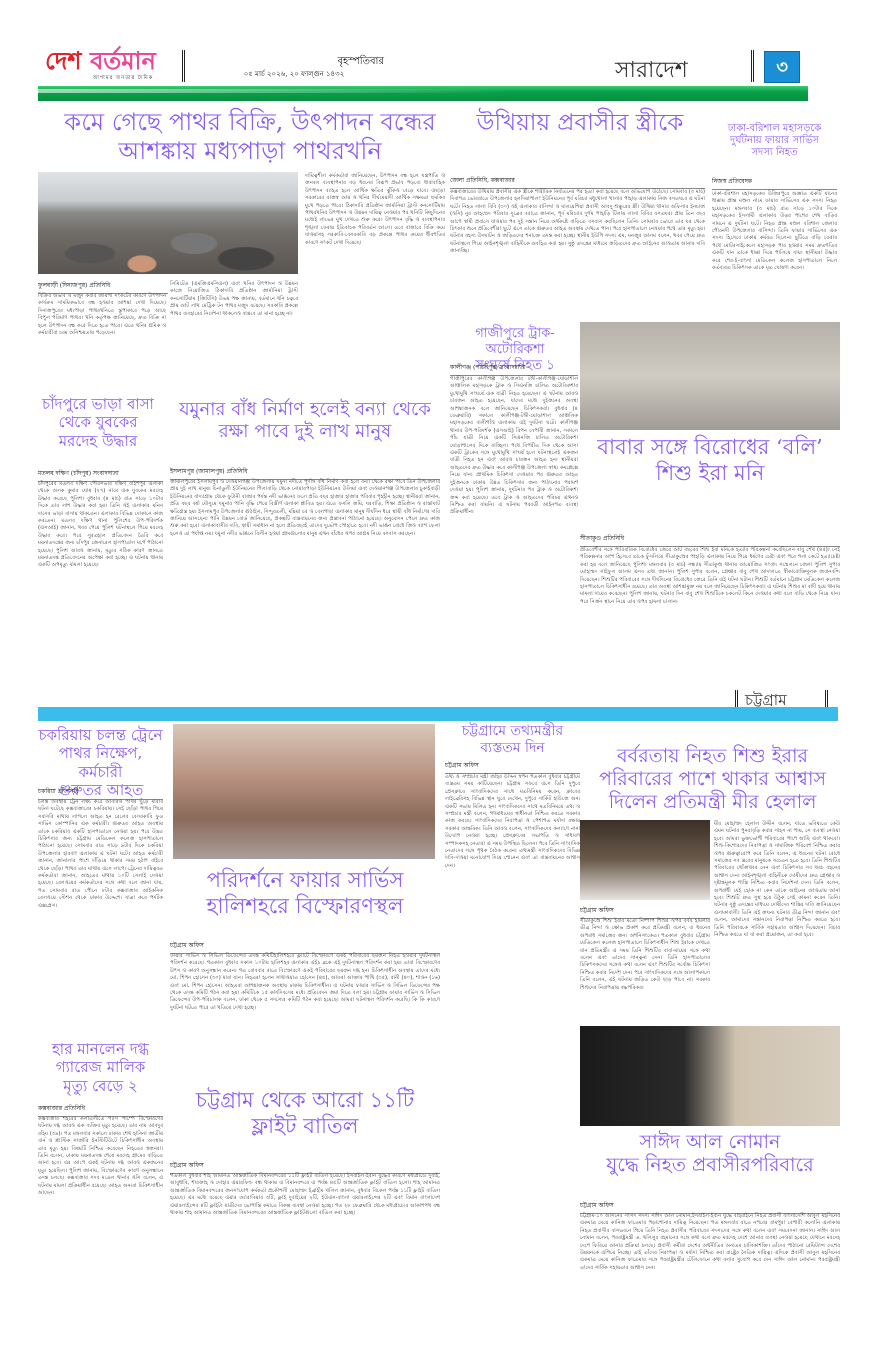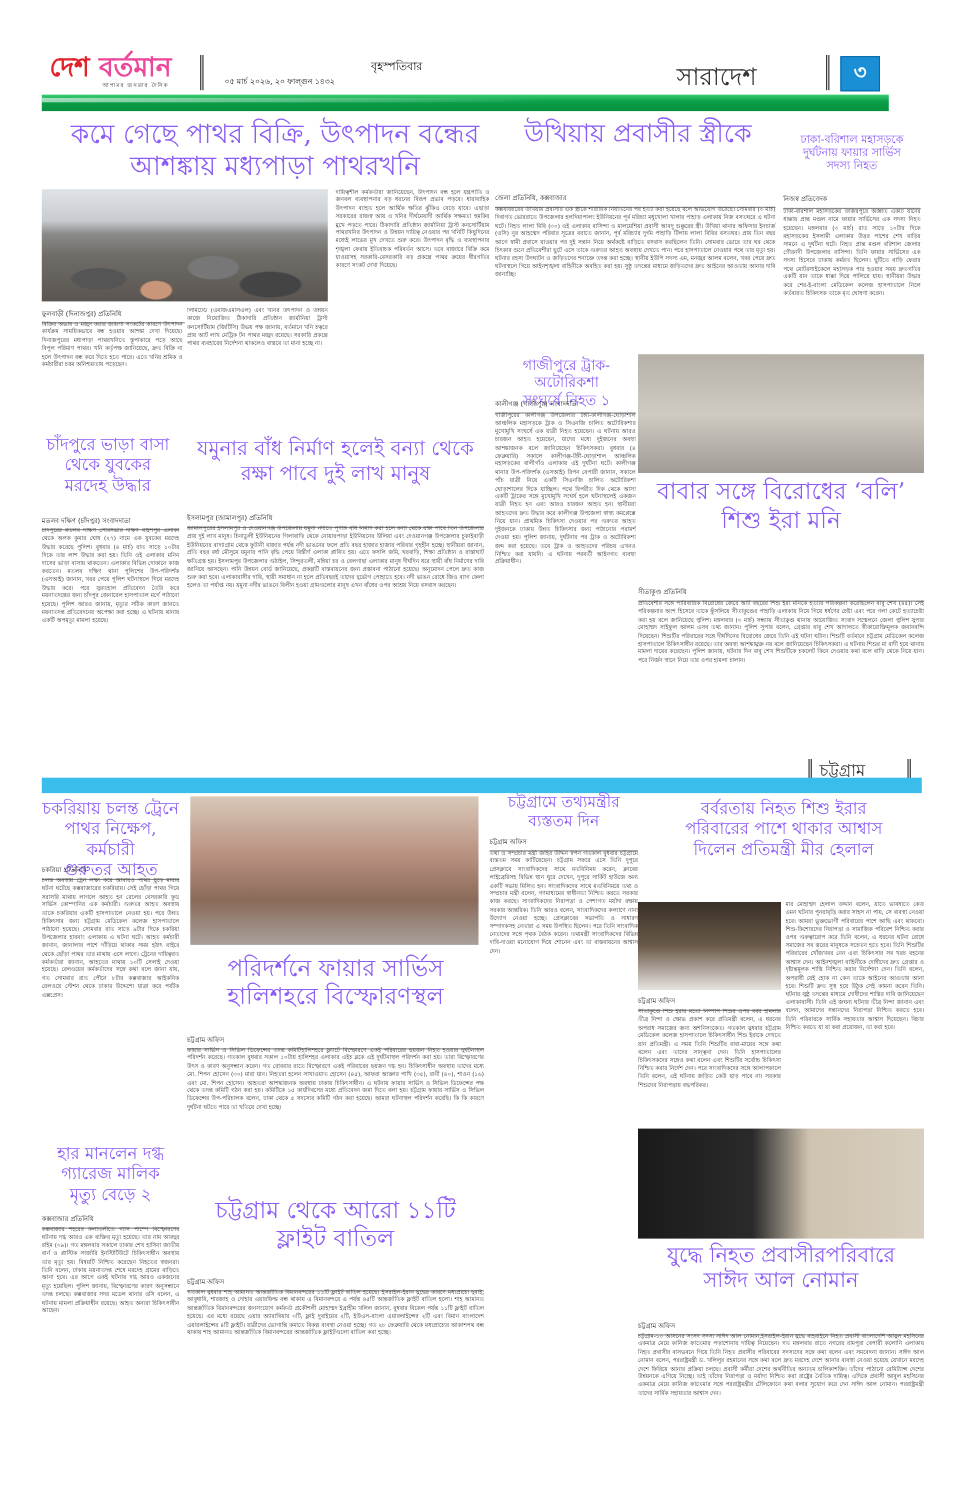--- a/index.html
+++ b/index.html
@@ -5,21 +5,21 @@
 *{box-sizing:border-box;margin:0;padding:0}
 body{width:870px;height:1356px;background:#fff;font-family:"DejaVu Sans",sans-serif;color:#111;position:relative;overflow:hidden}
 .abs{position:absolute}
 .logo{left:45px;top:48px;width:140px;height:40px}
 .logo-main{font-size:24px;font-weight:bold;line-height:26px;white-space:nowrap}
 .logo-red{color:#e2232a}
 .logo-green{color:#ec4899}
 .logo-tag{font-size:5px;color:#333;margin-left:48px;letter-spacing:1px}
 .vbar{width:3px;border-left:1px solid #222;border-right:1px solid #222}
 .dayname{font-size:10px;text-align:right;width:180px}
-.datel{font-size:7px;text-align:left;width:180px}
+.datel{font-size:7px;text-align:center;width:180px}
 .section-title{font-size:22px;color:#333}
 .pageno{width:36px;height:32px;background:#1a8fd6;border:1px solid #0b6aa8;color:#fff;font-size:18px;text-align:center;line-height:30px;font-weight:bold}
 .greenbar{height:15px;background:linear-gradient(180deg,#3bcf71 0%,#0aa04a 40%,#08903f 100%)}
 .greenbar::before{content:"";position:absolute;left:0;top:3px;width:60%;height:4px;background:linear-gradient(90deg,rgba(255,255,255,.6),rgba(255,255,255,0))}
 .bluebar{height:14px;background:#3bbdec}
 .hl{font-family:"DejaVu Serif",serif;text-align:center;color:#8b5cf6;line-height:1.22}
 .byline{font-size:6px;color:#222;border-bottom:1px solid #888;padding-bottom:2px}
 .body{font-size:5.2px;line-height:7.4px;color:#333;text-align:justify;overflow:hidden}
 .photo{overflow:hidden}
 .rocks{background:
@@ -139,29 +139,29 @@
 <div class="abs byline" style="left:170px;top:1160px;width:270px">চট্টগ্রাম অফিস</div>
 <div class="abs body" style="left:170px;top:1172px;width:270px;height:120px">গতকাল বুধবার শাহ আমানত আন্তর্জাতিক বিমানবন্দরের ১১টি ফ্লাইট বাতিল হয়েছে। ইসরাইল-ইরান যুদ্ধের কারণে মধ্যপ্রাচ্যে দুবাই, আবুধাবি, শারজাহ ও দোহার এয়ারফিল্ড বন্ধ থাকায় এ বিমানবন্দরে এ পর্যন্ত ৪৫টি আন্তর্জাতিক ফ্লাইট বাতিল হলো। শাহ আমানত আন্তর্জাতিক বিমানবন্দরের জনসংযোগ কর্মকর্তা প্রকৌশলী মোহাম্মদ ইব্রাহীম খলিল জানান, বুধবার বিকেল পর্যন্ত ১১টি ফ্লাইট বাতিল হয়েছে। এর মধ্যে রয়েছে এয়ার অ্যারাবিয়ার ৩টি, ফ্লাই দুবাইয়ের ২টি, ইউএস-বাংলা এয়ারলাইন্সের ২টি এবং বিমান বাংলাদেশ এয়ারলাইন্সের ৪টি ফ্লাইট। যাত্রীদের ভোগান্তি কমাতে বিকল্প ব্যবস্থা নেওয়া হচ্ছে। গত ২৮ ফেব্রুয়ারি থেকে মধ্যপ্রাচ্যের আকাশপথ বন্ধ থাকায় শাহ আমানত আন্তর্জাতিক বিমানবন্দরের আন্তর্জাতিক ফ্লাইটগুলো বাতিল করা হচ্ছে।</div>
 
 <div class="abs hl" style="left:445px;top:722px;width:135px;font-size:14px">
   <div>চট্টগ্রামে তথ্যমন্ত্রীর</div>
   <div>ব্যস্ততম দিন</div>
 </div>
 <div class="abs byline" style="left:445px;top:760px;width:135px">চট্টগ্রাম অফিস</div>
 <div class="abs body" style="left:445px;top:773px;width:135px;height:420px">তথ্য ও সম্প্রচার মন্ত্রী জহির উদ্দিন স্বপন গতকাল বুধবার চট্টগ্রামে ব্যস্ততম সময় কাটিয়েছেন। চট্টগ্রাম সফরে এসে তিনি দুপুরে প্রেসক্লাবে সাংবাদিকদের সাথে মতবিনিময় করেন, ক্লাবের লাইব্রেরিসহ বিভিন্ন স্থান ঘুরে দেখেন, দুপুরে সার্কিট হাউজে অন্য একটি সভায় মিলিত হন। সাংবাদিকদের সাথে মতবিনিময়ে তথ্য ও সম্প্রচার মন্ত্রী বলেন, গণমাধ্যমের স্বাধীনতা নিশ্চিত করতে সরকার কাজ করছে। সাংবাদিকদের নিরাপত্তা ও পেশাগত মর্যাদা রক্ষায় সরকার আন্তরিক। তিনি আরও বলেন, সাংবাদিকদের কল্যাণে নানা উদ্যোগ নেওয়া হচ্ছে। প্রেসক্লাবের সভাপতি ও সাধারণ সম্পাদকসহ নেতারা এ সময় উপস্থিত ছিলেন। পরে তিনি সাংবাদিক নেতাদের সঙ্গে পৃথক বৈঠক করেন। তথ্যমন্ত্রী সাংবাদিকদের বিভিন্ন দাবি-দাওয়া মনোযোগ দিয়ে শোনেন এবং তা বাস্তবায়নের আশ্বাস দেন।</div>
 
-<div class="abs hl" style="left:585px;top:726px;width:255px;font-size:15px">
+<div class="abs hl" style="left:585px;top:744px;width:255px;font-size:19px">
   <div>বর্বরতায় নিহত শিশু ইরার</div>
   <div>পরিবারের পাশে থাকার আশ্বাস</div>
   <div>দিলেন প্রতিমন্ত্রী মীর হেলাল</div>
 </div>
 <div class="abs photo meetphoto" style="left:580px;top:820px;width:130px;height:80px"></div>
 <div class="abs byline" style="left:580px;top:905px;width:130px">চট্টগ্রাম অফিস</div>
 <div class="abs body" style="left:580px;top:917px;width:130px;height:105px">সীতাকুণ্ডে শিশু ইরার মতো নিষ্পাপ শিশুর ওপর বর্বর হামলার তীব্র নিন্দা ও ক্ষোভ প্রকাশ করে প্রতিমন্ত্রী বলেন, এ ধরনের অপরাধ সমাজের জন্য অশনিসংকেত। গতকাল বুধবার চট্টগ্রাম মেডিকেল কলেজ হাসপাতালে চিকিৎসাধীন শিশু ইরাকে দেখতে যান প্রতিমন্ত্রী। এ সময় তিনি শিশুটির বাবা-মায়ের সঙ্গে কথা বলেন এবং তাদের সান্ত্বনা দেন। তিনি হাসপাতালের চিকিৎসকদের সঙ্গেও কথা বলেন এবং শিশুটির সর্বোচ্চ চিকিৎসা নিশ্চিত করার নির্দেশ দেন। পরে সাংবাদিকদের সঙ্গে আলাপকালে তিনি বলেন, এই ঘটনায় জড়িত কেউ ছাড় পাবে না। সরকার শিশুদের নিরাপত্তায় বদ্ধপরিকর।</div>
 <div class="abs body" style="left:714px;top:820px;width:126px;height:202px">মীর মোহাম্মদ হেলাল উদ্দীন বলেন, যাতে ভবিষ্যতে কেউ এমন ঘটনার পুনরাবৃত্তি করার সাহস না পায়, সে ব্যবস্থা নেওয়া হবে। আমরা ভুক্তভোগী পরিবারের পাশে আছি এবং থাকবো। শিশু-কিশোরদের নিরাপত্তা ও সামাজিক পরিবেশ নিশ্চিত করার ওপর গুরুত্বারোপ করে তিনি বলেন, এ ধরনের ঘটনা রোধে সমাজের সব স্তরের মানুষকে সচেতন হতে হবে। তিনি শিশুটির পরিবারের খোঁজখবর নেন এবং চিকিৎসার সব খরচ বহনের আশ্বাস দেন। আইনশৃঙ্খলা বাহিনীকে দোষীদের দ্রুত গ্রেপ্তার ও দৃষ্টান্তমূলক শাস্তি নিশ্চিত করার নির্দেশনা দেন। তিনি বলেন, অপরাধী যেই হোক না কেন তাকে আইনের আওতায় আনা হবে। শিশুটি দ্রুত সুস্থ হয়ে উঠুক সেই কামনা করেন তিনি। ঘটনার সুষ্ঠু তদন্তের মাধ্যমে দোষীদের শাস্তির দাবি জানিয়েছেন এলাকাবাসী। তিনি এই জঘন্য ঘটনার তীব্র নিন্দা জানান এবং বলেন, আমাদের সন্তানদের নিরাপত্তা নিশ্চিত করতে হবে। তিনি পরিবারকে সার্বিক সহায়তার আশ্বাস দিয়েছেন। বিচার নিশ্চিত করতে যা যা করা প্রয়োজন, তা করা হবে।</div>
 <div class="abs photo womanphoto" style="left:580px;top:1026px;width:260px;height:100px"></div>
 
 <div class="abs hl" style="left:580px;top:1130px;width:260px;font-size:19px">
+  <div>সাঈদ আল নোমান</div>
   <div>যুদ্ধে নিহত প্রবাসীরপরিবারে</div>
-  <div>সাঈদ আল নোমান</div>
 </div>
 <div class="abs byline" style="left:580px;top:1200px;width:260px">চট্টগ্রাম অফিস</div>
 <div class="abs body" style="left:580px;top:1212px;width:260px;height:82px">চট্টগ্রাম-১০ আসনের সংসদ সদস্য সাঈদ আল নোমান,ইসরাইল-ইরান যুদ্ধে বাহরাইনে নিহত প্রবাসী বাংলাদেশি আবুল মহসিনের একমাত্র মেয়ে কানিজ ফাতেমার পড়াশোনার দায়িত্ব নিয়েছেন। গত মঙ্গলবার রাতে নগরের রামপুরা বেপারী কলোনি এলাকায় নিহত প্রবাসীর বাসভবনে গিয়ে তিনি নিহত প্রবাসীর পরিবারের সদস্যদের সঙ্গে কথা বলেন এবং সমবেদনা জানান। সাঈদ আল নোমান বলেন, পররাষ্ট্রমন্ত্রী ড. খলিলুর রহমানের সঙ্গে কথা বলে দ্রুত মরদেহ দেশে আনার ব্যবস্থা নেওয়া হয়েছে যেখানে মরদেহ দেশে ফিরিয়ে আনার প্রক্রিয়া চলছে। প্রবাসী কর্মীরা দেশের অর্থনীতির অন্যতম চালিকাশক্তি। তাঁদের পাঠানো রেমিট্যান্স দেশের উন্নয়নকে এগিয়ে নিচ্ছে। তাই তাঁদের নিরাপত্তা ও মর্যাদা নিশ্চিত করা রাষ্ট্রের নৈতিক দায়িত্ব। এদিকে প্রবাসী আবুল মহসিনের একমাত্র মেয়ে কানিজ ফাতেমার সঙ্গে পররাষ্ট্রমন্ত্রীর টেলিফোনে কথা বলার সুযোগ করে দেন সাঈদ আল নোমান। পররাষ্ট্রমন্ত্রী তাদের সার্বিক সহায়তার আশ্বাস দেন।</div>
 
 </body></html>

